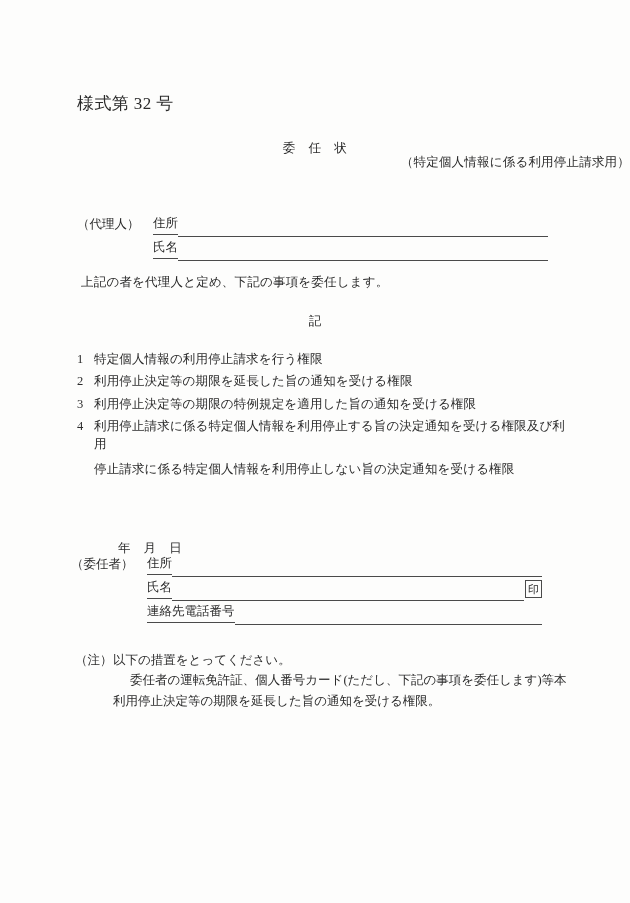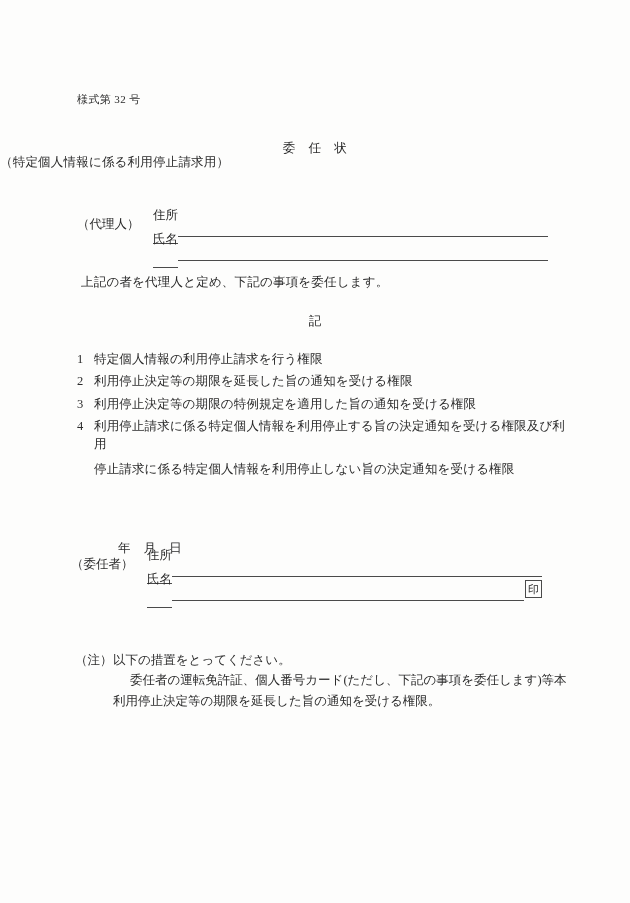--- a/index.html
+++ b/index.html
@@ -20,41 +20,41 @@
     position: relative;
     width: 630px;
     height: 903px;
   }
 
   
   .form-number {
     position: absolute;
     left: 77px;
     top: 92px;
-    font-size: 11px;
+    font-size: 17px;
     letter-spacing: 0.4px;
   }
 
   
   .title-main {
     position: absolute;
     left: 0;
     right: 0;
     top: 133px;
     text-align: center;
     font-size: 12.5px;
     letter-spacing: 0.4px;
     margin-top: 7px;
   }
   .title-sub {
     position: absolute;
     left: 0;
     right: 0;
     top: 154px;
-    text-align: left;
+    text-align: right;
     font-size: 12.5px;
     letter-spacing: 0.2px;
   }
 
   
   .party-block {
     position: absolute;
   }
   .party-row {
     display: flex;
@@ -65,21 +65,21 @@
     width: 76px;
     flex: 0 0 76px;
     font-size: 12.5px;
     white-space: nowrap;
     padding-bottom: 2px;
   }
   .field-label {
     font-size: 12.5px;
     white-space: nowrap;
     border-bottom: 1px solid #4a4a4a;
-    padding-bottom: 19px;
+    padding-bottom: 2px;
   }
   .field-rule {
     flex: 1 1 auto;
     border-bottom: 1px solid #4a4a4a;
     height: 100%;
     box-sizing: border-box;
   }
   .seal-box {
     flex: 0 0 auto;
     width: 17px;
@@ -233,20 +233,25 @@
       <span class="party-label">（委任者）</span>
       <span class="field-label">住所</span>
       <span class="field-rule"></span>
     </div>
     <div class="party-row">
       <span class="party-label"></span>
       <span class="field-label">氏名</span>
       <span class="field-rule"></span>
       <span class="seal-box">印</span>
     </div>
+    <div class="party-row">
+      <span class="party-label"></span>
+      <span class="field-label">連絡先電話番号</span>
+      <span class="field-rule"></span>
+    </div>
   </div>
 
   <div class="notes">
     <div class="notes-head">
       <span class="notes-marker">（注）</span>
       <span>以下の措置をとってください。</span>
     </div>
     <div class="notes-body">
       <div class="notes-para">委任者の運転免許証、個人番号カード(ただし、下記の事項を委任します)等本</div>
       <div>利用停止決定等の期限を延長した旨の通知を受ける権限。</div>

